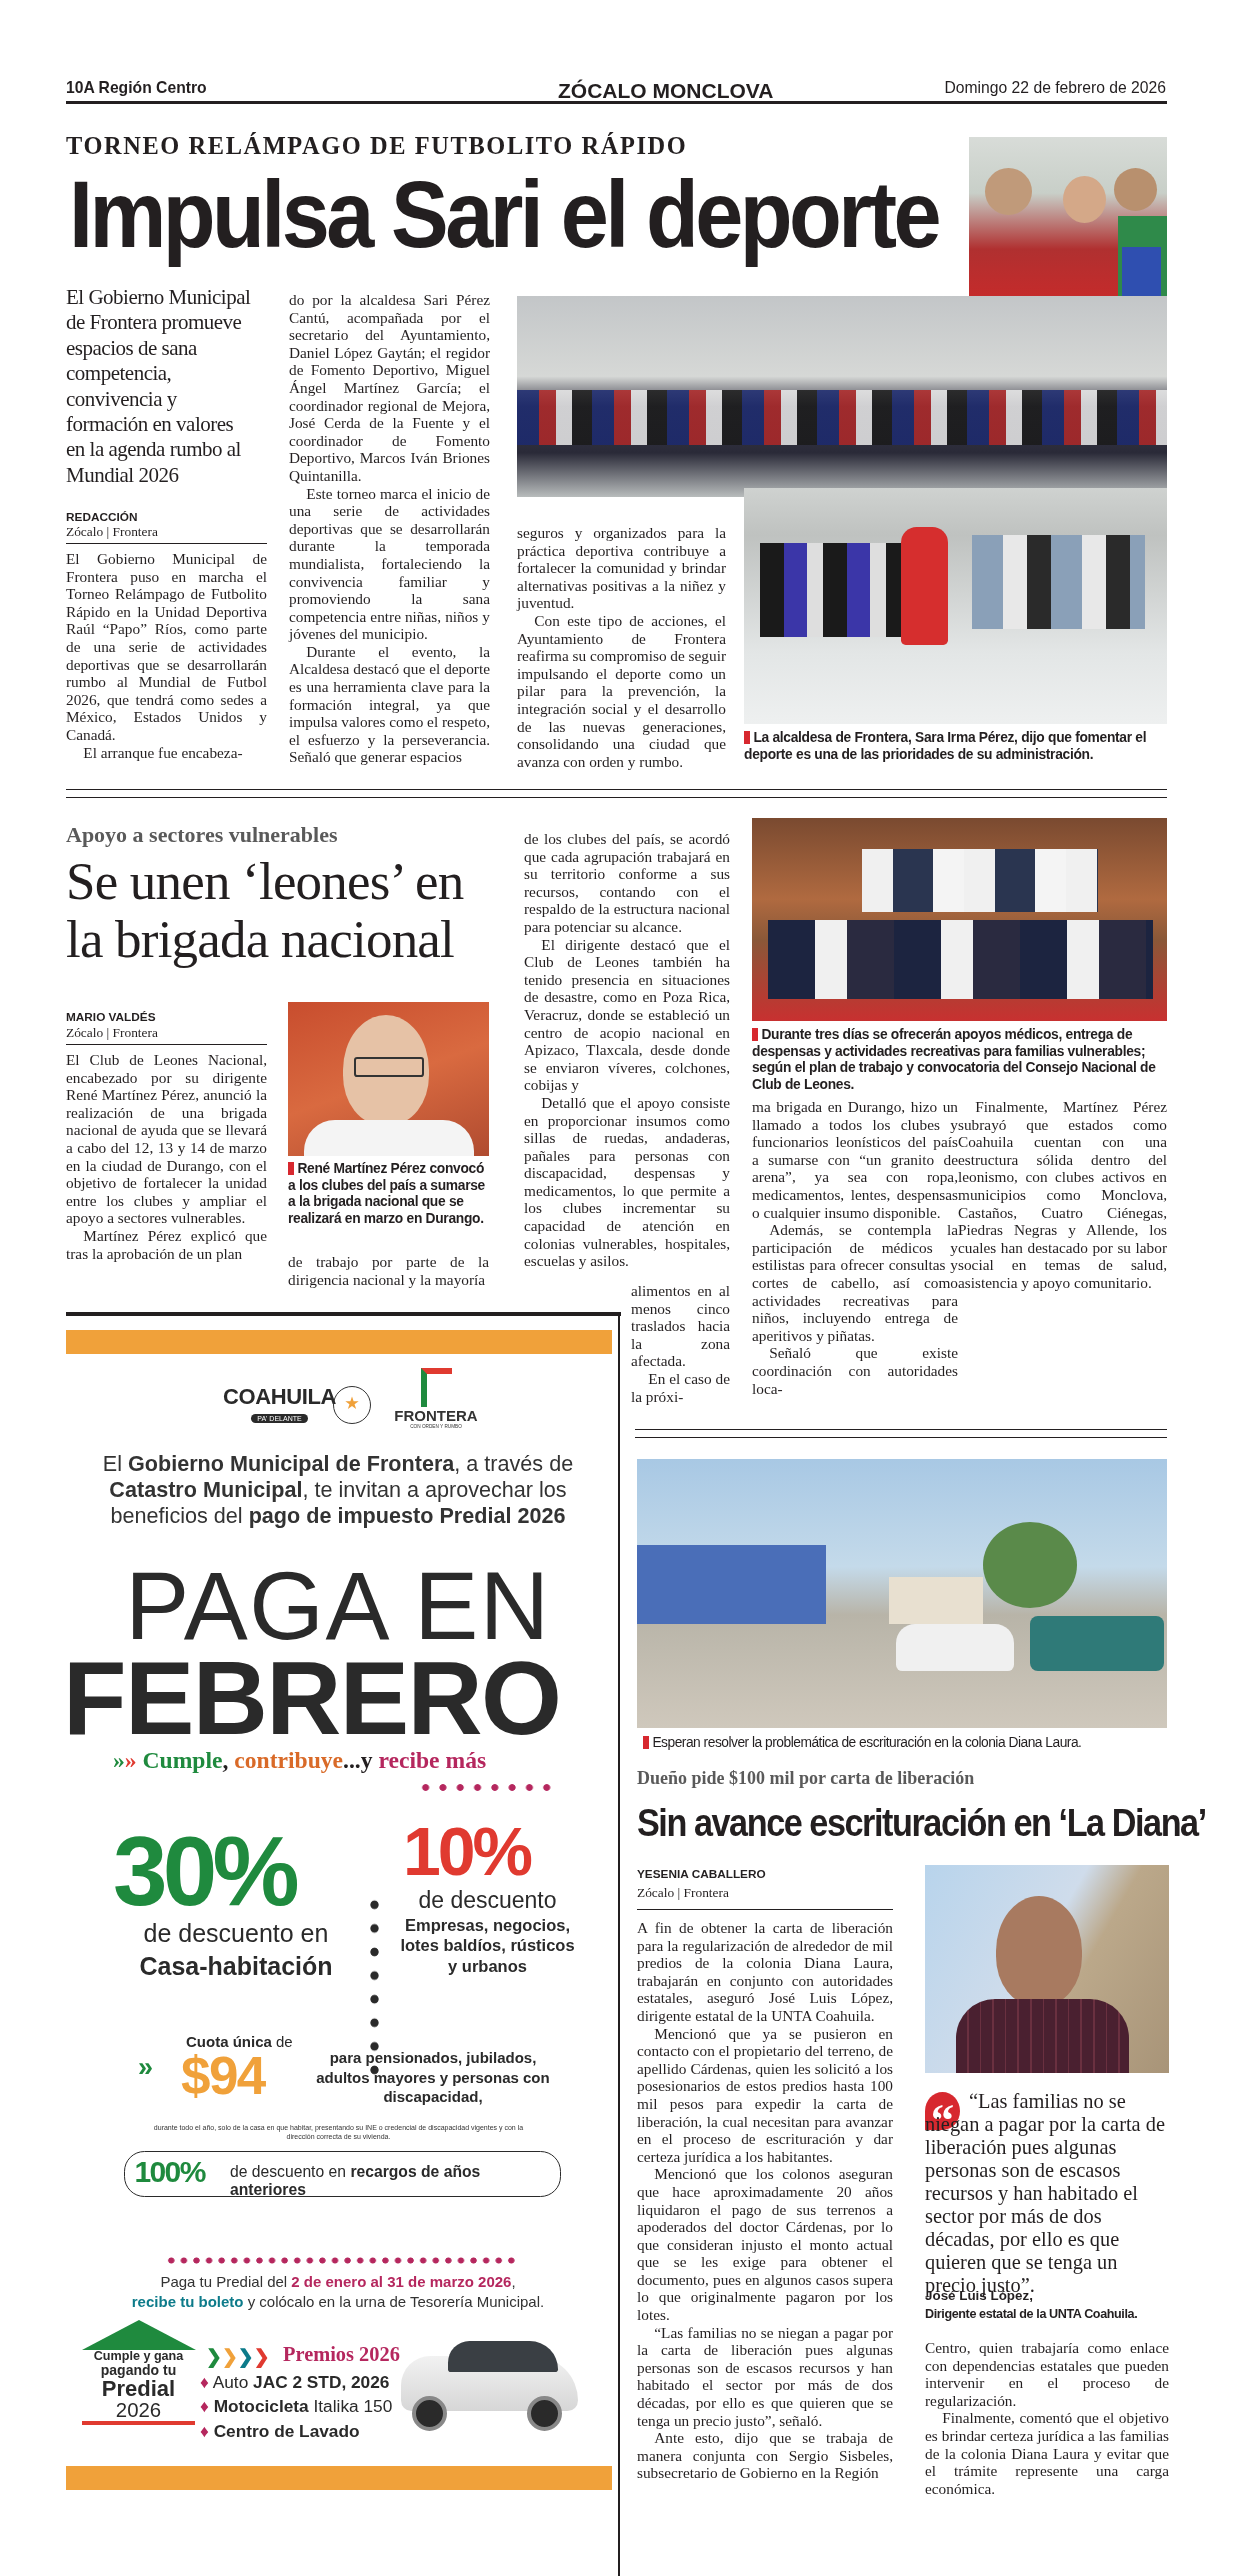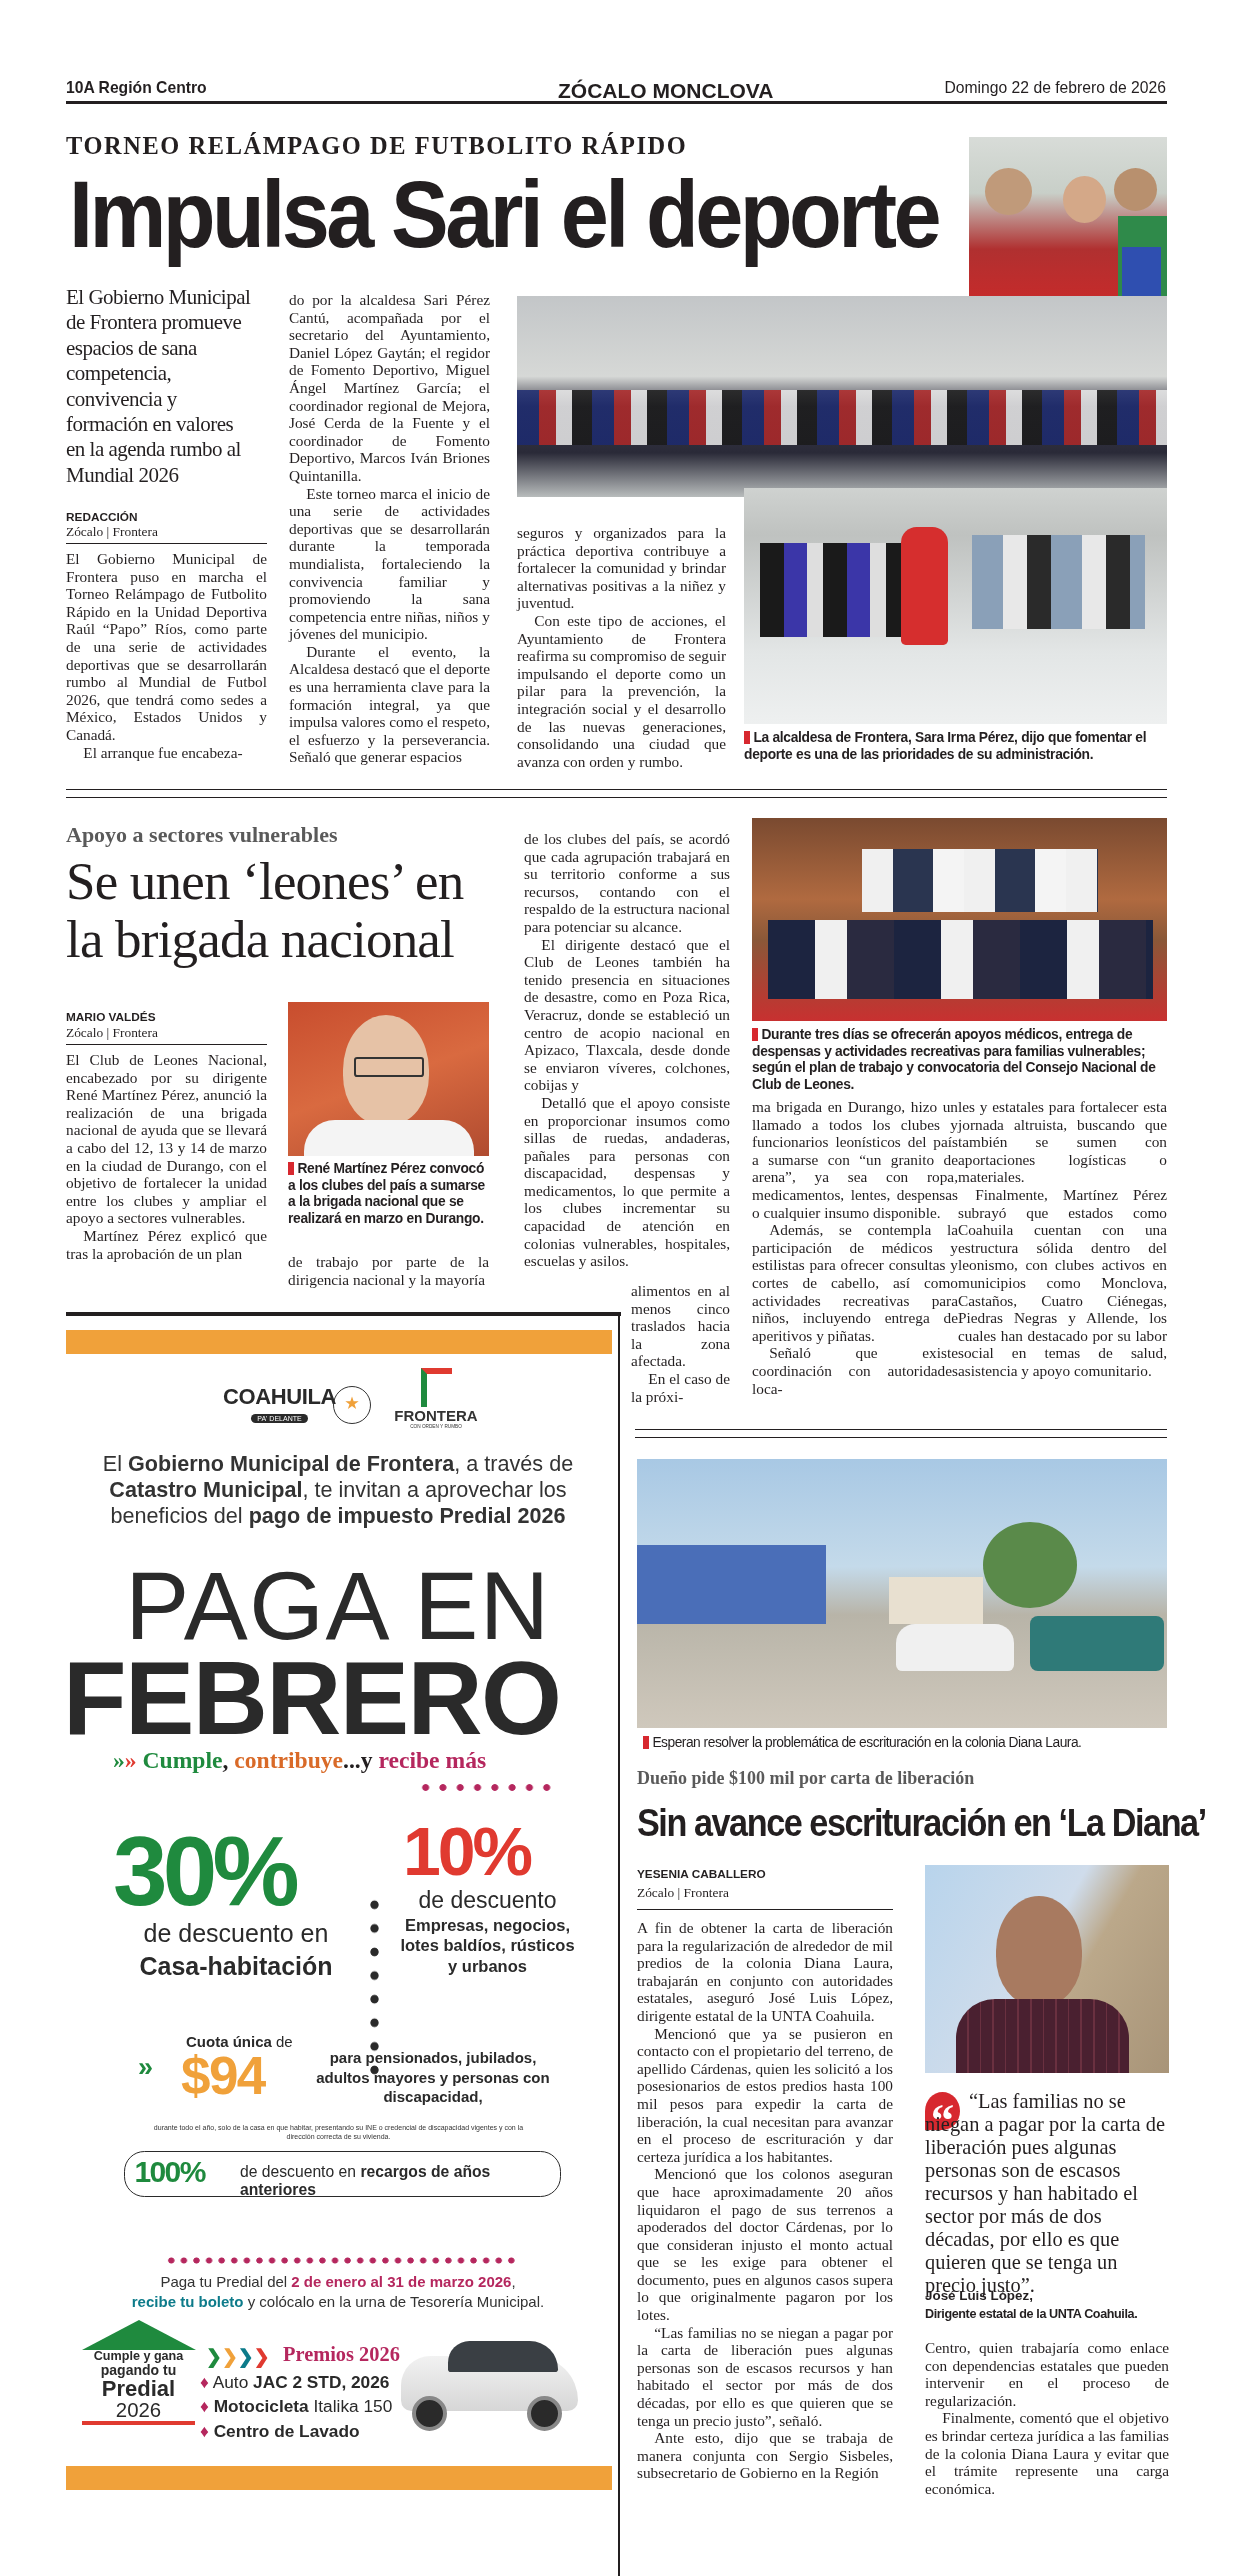--- a/index.html
+++ b/index.html
@@ -117,21 +117,20 @@
 <div class="abs caption" style="left:752px;top:1027px;width:415px;">
   <span class="redbar"></span><span>Durante tres días se ofrecerán apoyos médicos, entrega de despensas y actividades recreativas para familias vulnerables; según el plan de trabajo y convocatoria del Consejo Nacional de Club de Leones.</span>
 </div>
 
 <div class="abs body-text" style="left:752px;top:1098px;width:206px;">
   <p class="first">ma brigada en Durango, hizo un llamado a todos los clubes y funcionarios leonísticos del país a sumarse con “un granito de arena”, ya sea con ropa, medicamentos, lentes, despensas o cualquier insumo disponible.</p>
   <p>Además, se contempla la participación de médicos y estilistas para ofrecer consultas y cortes de cabello, así como actividades recreativas para niños, incluyendo entrega de aperitivos y piñatas.</p>
   <p>Señaló que existe coordinación con autoridades loca-</p>
 </div>
 <div class="abs body-text" style="left:958px;top:1098px;width:209px;">
-  <p class="first">les y estatales para fortalecer esta jornada altruista, buscando que también se sumen con aportaciones logísticas o materiales.</p>
   <p>Finalmente, Martínez Pérez subrayó que estados como Coahuila cuentan con una estructura sólida dentro del leonismo, con clubes activos en municipios como Monclova, Castaños, Cuatro Ciénegas, Piedras Negras y Allende, los cuales han destacado por su labor social en temas de salud, asistencia y apoyo comunitario.</p>
 </div>
 
 <div class="abs rule" style="left:66px;top:1312px;width:555px;height:3.9px;"></div>
 <div class="abs rule" style="left:618px;top:1312px;width:1.6px;height:1264px;"></div>
 <div class="abs" style="left:66px;top:1330px;width:546px;height:23.6px;background:#f0a13a;"></div>
 
 <div class="abs sans" style="left:223px;top:1384px;text-align:center;">
   <div style="font-size:22px;font-weight:bold;color:#2a2a2a;letter-spacing:-0.4px;">COAHUILA</div>
   <div style="font-size:7px;color:#fff;background:#2a2a2a;border-radius:4.7px;padding:0.8px 6.3px;display:inline-block;">PA' DELANTE</div>
@@ -171,21 +170,21 @@
 <div class="abs sans" style="left:186px;top:2033px;font-size:15px;color:#2a2a2a;">
   <b>Cuota única</b><span> de</span>
 </div>
 <div class="abs sans" style="left:138px;top:2052px;font-size:27px;font-weight:bold;color:#1f8a3e;">»</div>
 <div class="abs sans" style="left:181px;top:2044px;font-size:53px;font-weight:bold;color:#f0a13a;letter-spacing:-1.6px;line-height:63px;">$94</div>
 <div class="abs sans" style="left:315px;top:2048px;width:236px;text-align:center;font-size:15px;line-height:19.7px;font-weight:bold;color:#2a2a2a;">para pensionados, jubilados, adultos mayores y personas con discapacidad,</div>
 <div class="abs sans" style="left:142px;top:2123px;width:393px;text-align:center;font-size:7px;line-height:9.4px;color:#333;">durante todo el año, solo de la casa en que habitar, presentando su INE o credencial de discapacidad vigentes y con la dirección correcta de su vivienda.</div>
 
 <div class="abs sans" style="left:124px;top:2151px;width:437px;height:46px;border:1.6px solid #2a2a2a;border-radius:20.4px;box-sizing:border-box;">
   <span style="position:absolute;left:9.4px;top:3.1px;font-size:30px;font-weight:bold;color:#1f8a3e;letter-spacing:-1.6px;">100%</span>
-  <span style="position:absolute;left:115px;top:11px;font-size:15.7px;color:#2a2a2a;"><span>de descuento en </span><b>recargos de años anteriores</b></span>
+  <span style="position:absolute;left:105px;top:11px;font-size:15.7px;color:#2a2a2a;"><span>de descuento en </span><b>recargos de años anteriores</b></span>
 </div>
 
 <div class="abs" style="left:165px;top:2256px;width:355px;height:9.4px;background:radial-gradient(circle,#b5275e 2.8px,transparent 3.5px) 0 0/12.6px 9.4px repeat-x;"></div>
 <div class="abs sans" style="left:110px;top:2272px;width:456px;text-align:center;font-size:15px;line-height:19.7px;color:#333;">
   <span>Paga tu Predial del </span><b style="color:#b5275e;">2 de enero al 31 de marzo 2026</b><span>,</span><br>
   <b style="color:#0d7b8a;">recibe tu boleto</b><span> y colócalo en la urna de Tesorería Municipal.</span>
 </div>
 
 <div class="abs sans" style="left:82px;top:2320px;width:113px;height:118px;text-align:center;">
   <div style="width:0;height:0;margin:0 auto;border-left:57px solid transparent;border-right:57px solid transparent;border-bottom:30px solid #1f8a3e;"></div>

